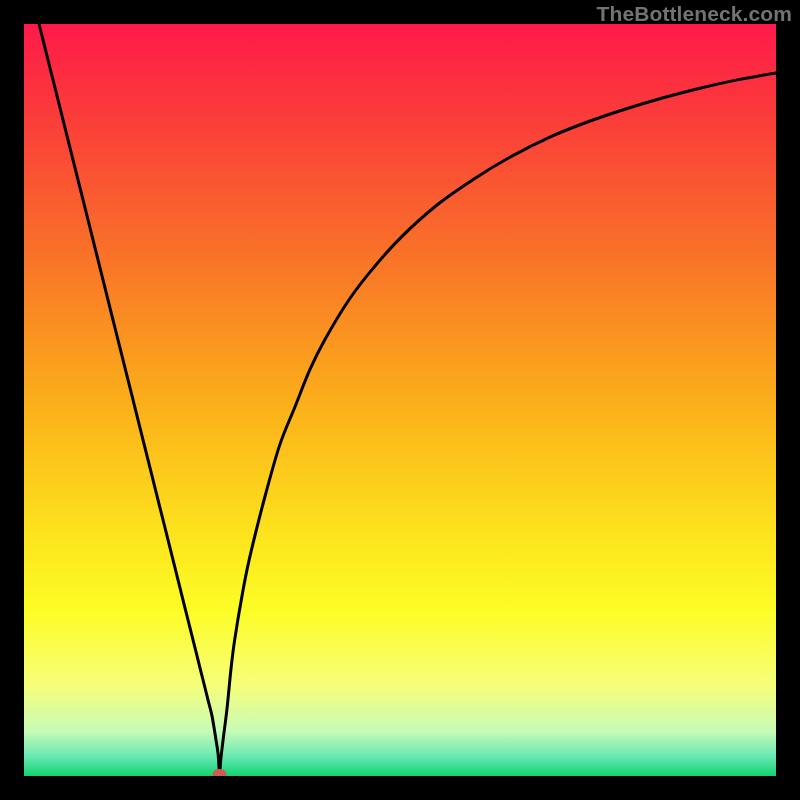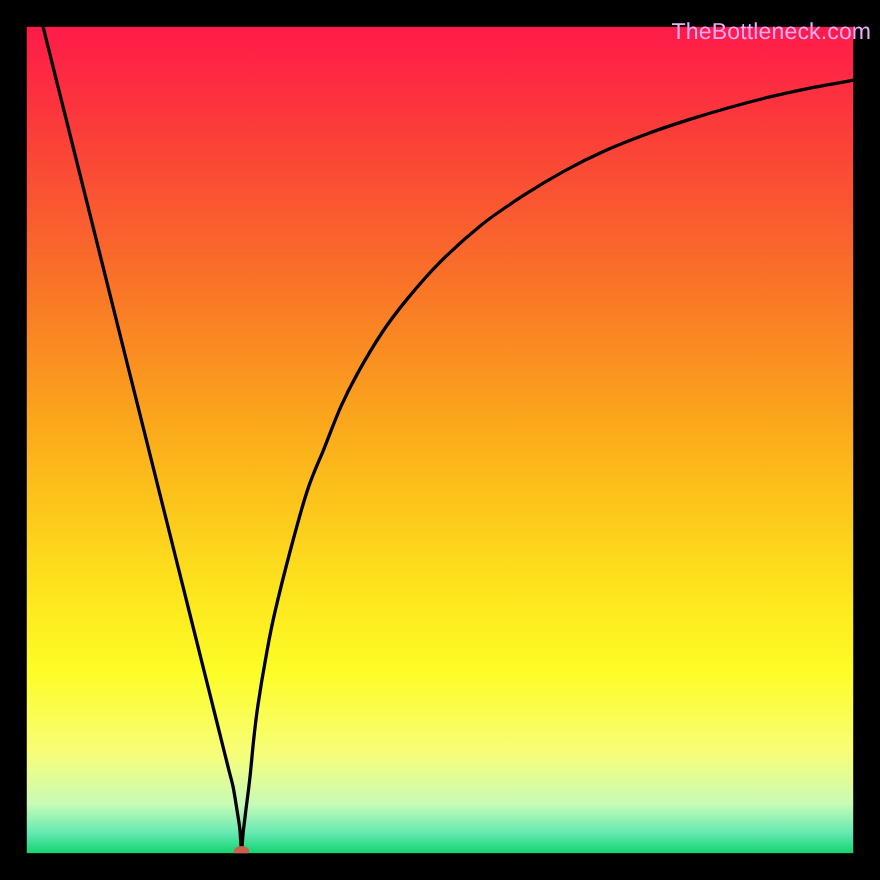--- a/index.html
+++ b/index.html
@@ -29,25 +29,25 @@
   }
   .bg-gradient {
     position: absolute;
     top: 0;
     left: 0;
     width: 100%;
     height: 100%;
   }
   .attribution {
     position: absolute;
-    top: 17px;
+    top: 2px;
     right: 8px;
-    color: #f0abfc;
+    color: #737373;
     font-size: 21px;
-    font-weight: 400;
+    font-weight: 700;
     letter-spacing: 0.1px;
     user-select: none;
   }
   svg.curve {
     position: absolute;
     top: 0;
     left: 0;
   }
 </style>
 </head>

